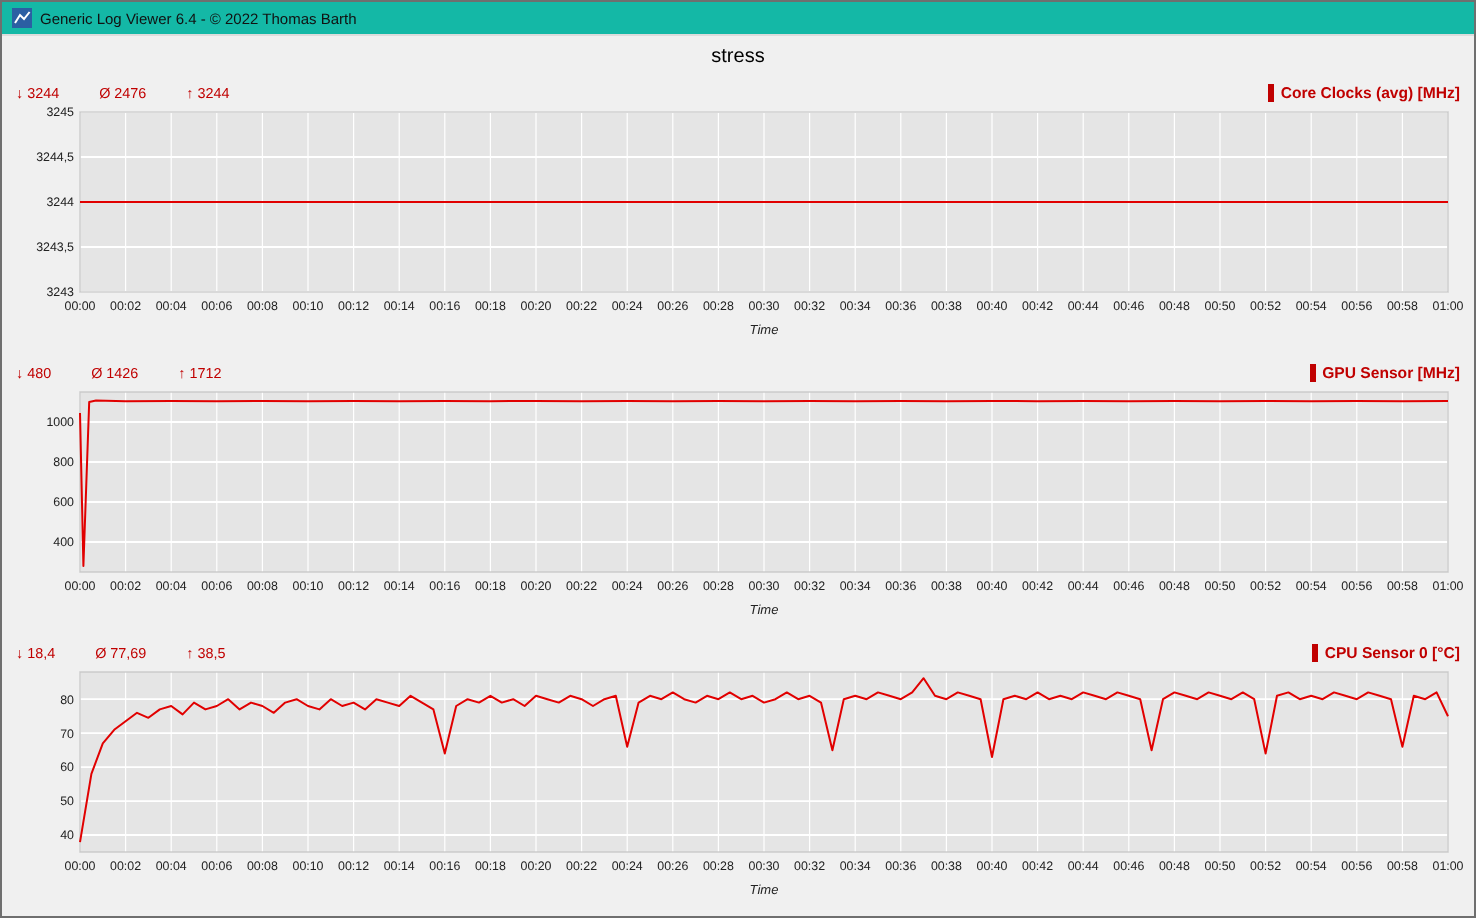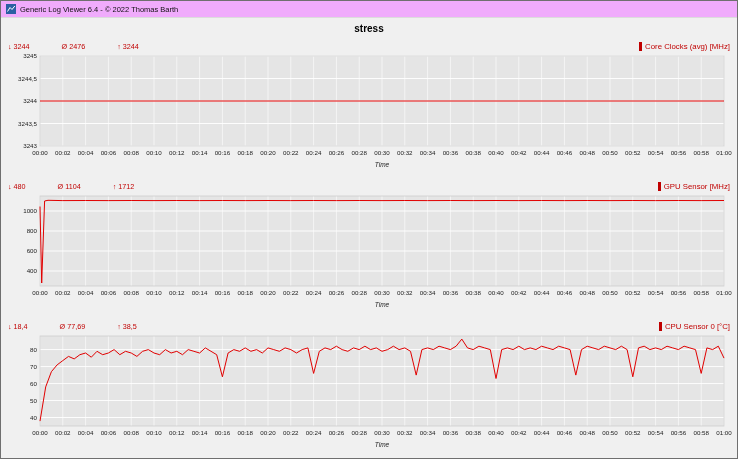--- a/index.html
+++ b/index.html
@@ -1,23 +1,23 @@
 <!DOCTYPE html>
 <html><head>
 <meta charset="utf-8">
 <style>
   html,body{margin:0;padding:0;background:#9e9e9e;font-family:"Liberation Sans",sans-serif;}
   .window{width:738px;height:459px;background:#f0f0f0;border:1px solid #6f6f6f;box-sizing:border-box;overflow:hidden;}
-  .titlebar{height:17px;display:flex;align-items:center;padding:0 5px;background:#f0abfc;border-bottom:1px solid #dcdcdc;box-sizing:border-box;}
+  .titlebar{height:17px;display:flex;align-items:center;padding:0 5px;background:#14b8a6;border-bottom:1px solid #dcdcdc;box-sizing:border-box;}
   .title-text{font-size:7.5px;color:#111;margin-left:4px;white-space:nowrap;}
-  .log-title{height:21px;line-height:21px;text-align:center;font-size:10px;font-weight:bold;color:#000;}
+  .log-title{height:21px;line-height:21px;text-align:center;font-size:10px;font-weight:normal;color:#000;}
   .panel{height:140px;padding:0 5px;box-sizing:border-box;}
   .panel-header{display:flex;justify-content:space-between;align-items:center;height:14px;padding:0 2px;}
-  .stats{display:flex;gap:32px;font-size:7.2px;color:#c00000;}
-  .chart-title{display:flex;align-items:center;font-size:7.8px;font-weight:normal;color:#c00000;}
+  .stats{display:flex;gap:20px;font-size:7.2px;color:#c00000;}
+  .chart-title{display:flex;align-items:center;font-size:7.8px;font-weight:bold;color:#c00000;}
   .title-mark{display:inline-block;width:3px;height:9px;background:#c00000;margin-right:3px;}
   .chart-svg-holder{width:728px;height:126px;}
   svg{font-family:"Liberation Sans",sans-serif;display:block;}
   svg text{fill:#222;}
 </style>
 </head>
 <body>
 
 <div class="window">
   <div class="titlebar">
@@ -123,21 +123,21 @@
           <polyline points="34.0,48.0 718.0,48.0" fill="none" stroke="#e10000" stroke-width="1" stroke-linejoin="round"></polyline>
           <text x="376" y="114" text-anchor="middle" font-size="6.5" font-style="italic">Time</text>
         </svg>
       </div>
   </section>
 
   <section class="panel">
     <div class="panel-header">
       <div class="stats">
         <span>↓ 480</span>
-        <span>Ø 1104</span>
+        <span>Ø 1426</span>
         <span>↑ 1712</span>
       </div>
       <div class="chart-title">
         <span class="title-mark"></span>
         <span>GPU Sensor [MHz]</span>
       </div>
     </div>
     <div class="chart-svg-holder">
         <svg width="726" height="126" viewBox="0 0 726 126">
           <rect x="34" y="3" width="684" height="90" fill="#e5e5e5"></rect>

